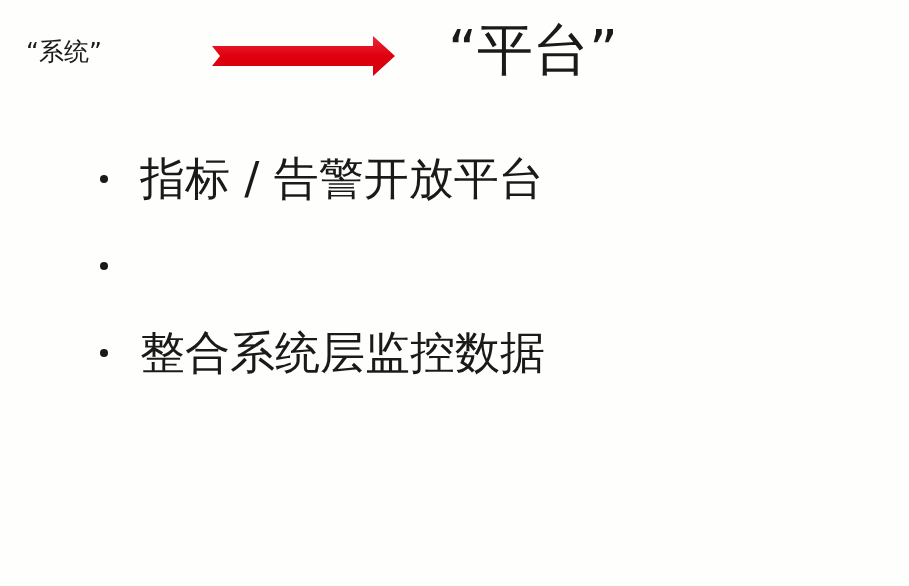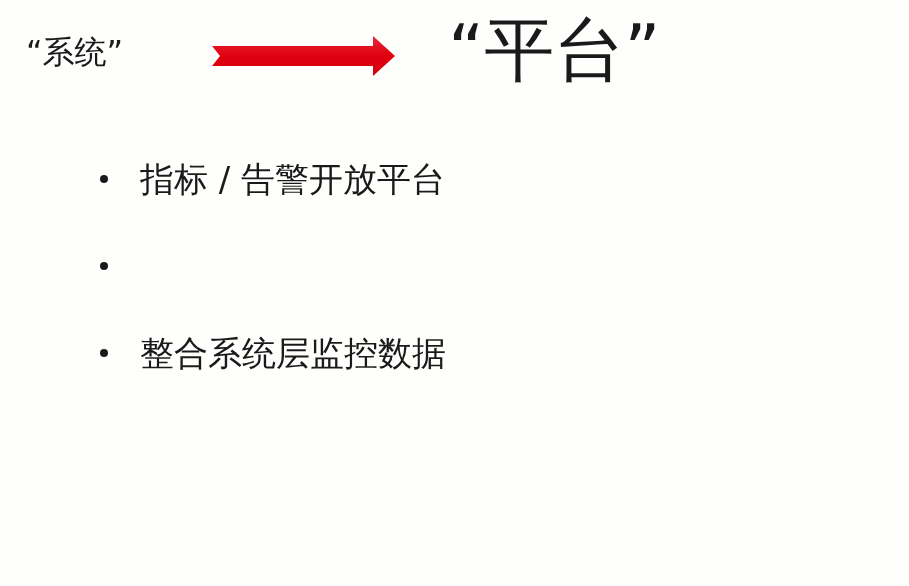--- a/index.html
+++ b/index.html
@@ -1,24 +1,24 @@
 <!DOCTYPE html>
 <html><head>
 <meta charset="utf-8">
 <style>
   html, body { margin:0; padding:0; }
   body { width:909px; height:586px; background:#fefefc; position:relative; overflow:hidden;
          font-family:"DejaVu Sans", "Liberation Sans", sans-serif; color:#1a1a1a; }
-  .from { position:absolute; left:26px; top:28px; font-size:32px; line-height:48px; white-space:nowrap; }
-  .to { position:absolute; left:448px; top:14px; font-size:70px; line-height:72px; white-space:nowrap; }
+  .from { position:absolute; left:26px; top:28px; font-size:25px; line-height:48px; white-space:nowrap; }
+  .to { position:absolute; left:448px; top:14px; font-size:56px; line-height:72px; white-space:nowrap; }
   .arrow { position:absolute; left:212px; top:36px; width:184px; height:42px; }
   ul.bullets { position:absolute; left:96px; top:156px; margin:0; padding:0; list-style:none; }
   ul.bullets li { height:87px; display:flex; align-items:flex-start; }
   .dot { width:8px; height:8px; border-radius:50%; background:#1a1a1a; margin-top:19px; margin-left:4px; margin-right:32px; flex:none; }
-  .btext { font-size:34px; line-height:46px; white-space:nowrap; }
+  .btext { font-size:45px; line-height:46px; white-space:nowrap; }
 </style>
 </head>
 <body>
 
 <div class="from">“系统”</div>
 
 <svg class="arrow" viewBox="0 0 184 42">
   <defs>
     <linearGradient id="ag" x1="0" y1="0" x2="0" y2="1">
       <stop offset="0" stop-color="#e8283a"></stop>

